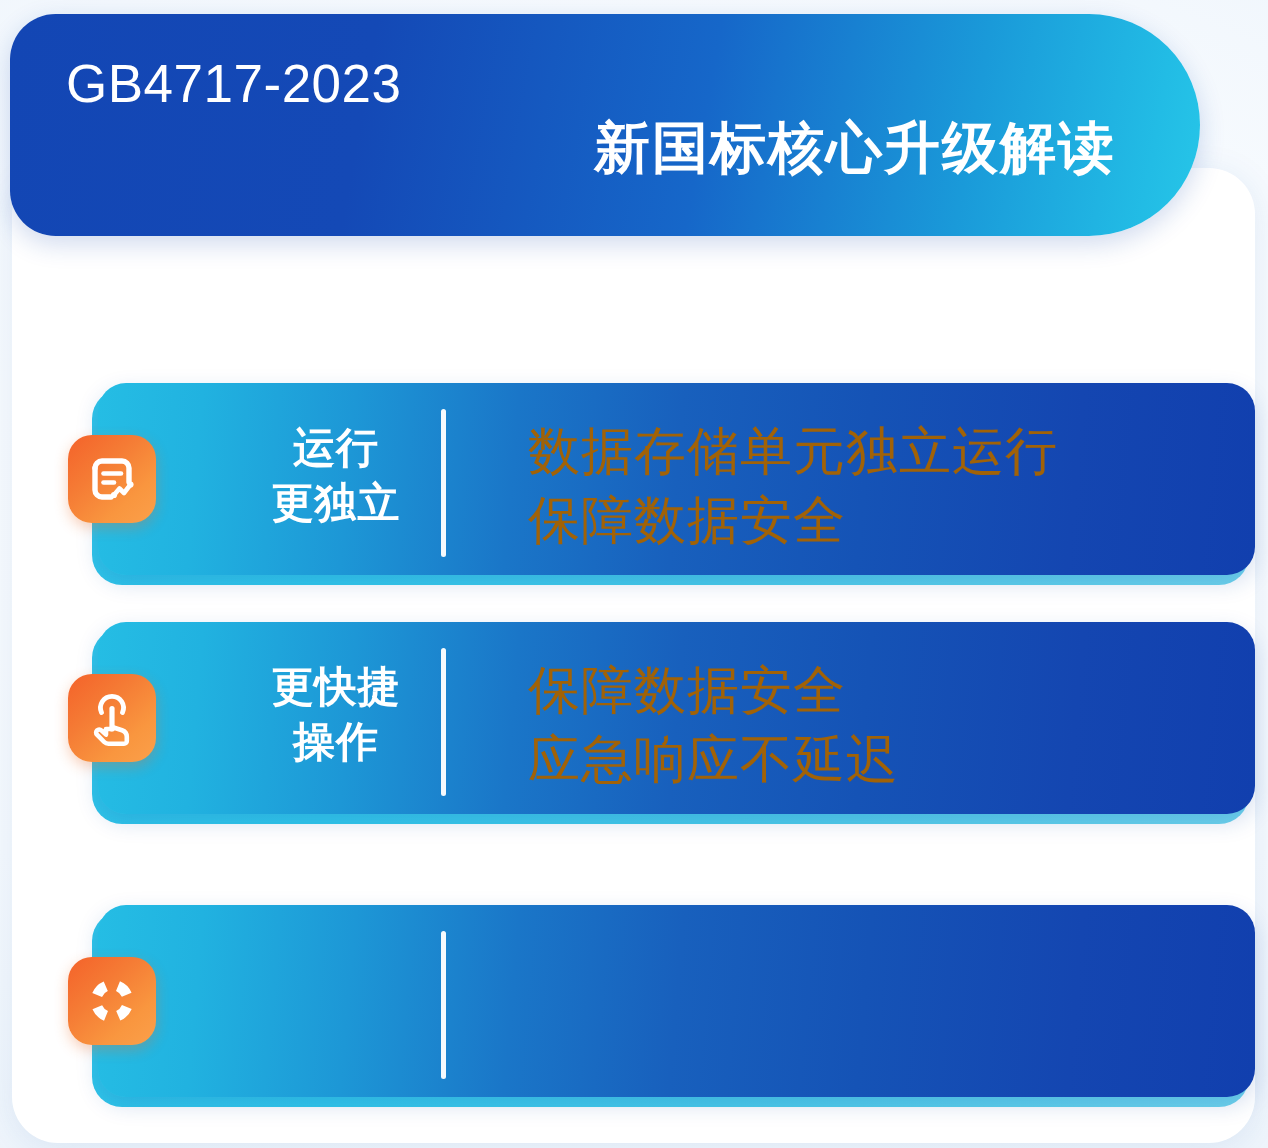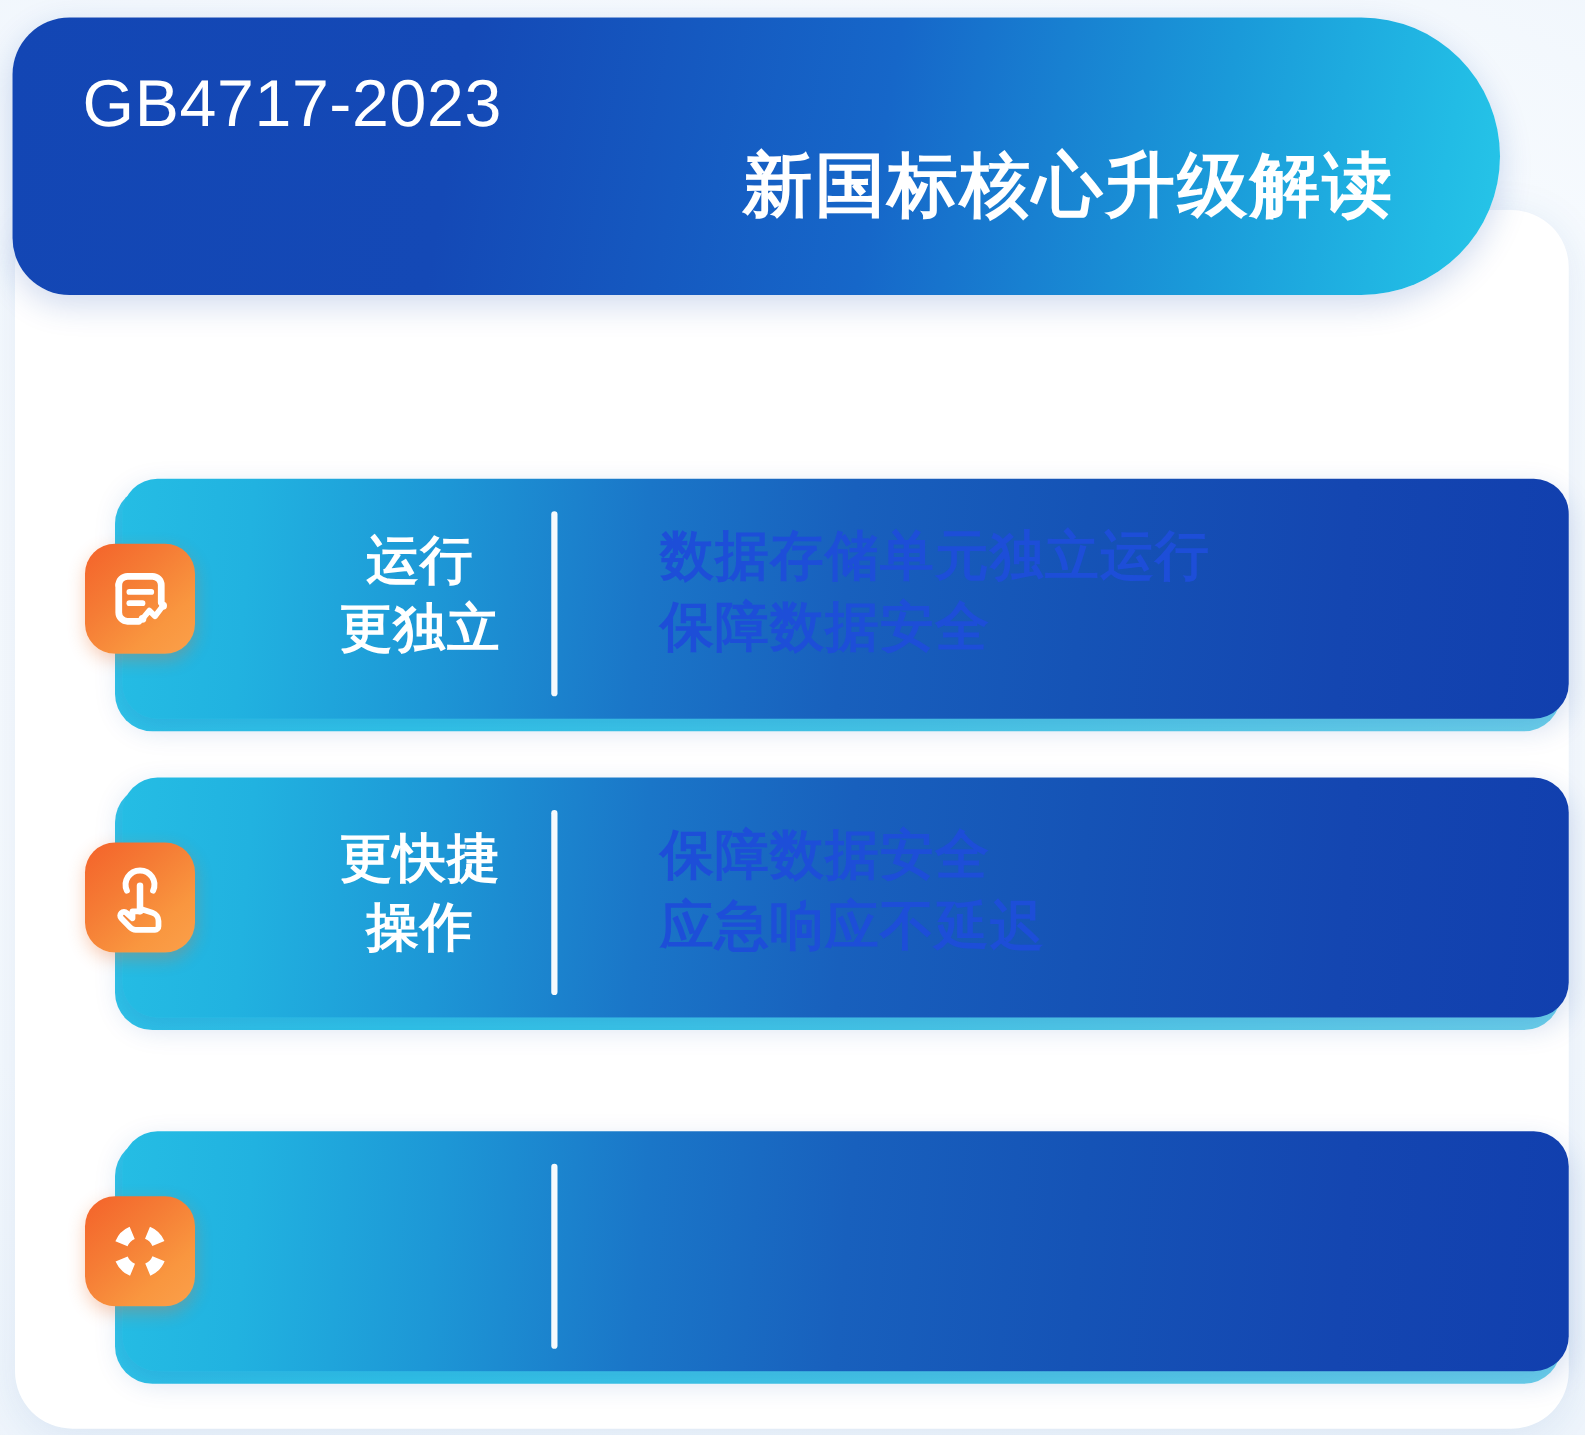--- a/index.html
+++ b/index.html
@@ -170,23 +170,23 @@
     background: #ffffff;
     border-radius: 3px;
     opacity: 0.96;
   }
 
   
   .row-desc {
     position: absolute;
     left: 430px;
     top: 34px;
-    color: #1d4ed8;
-    font-size: 43px;
-    font-weight: 700;
+    color: #a16207;
+    font-size: 52px;
+    font-weight: 400;
     line-height: 1.33;
     letter-spacing: 1px;
   }
   .row-desc .ln { display: block; white-space: nowrap; }
 </style>
 </head>
 <body>
 
 <div class="page-bg"></div>
 

